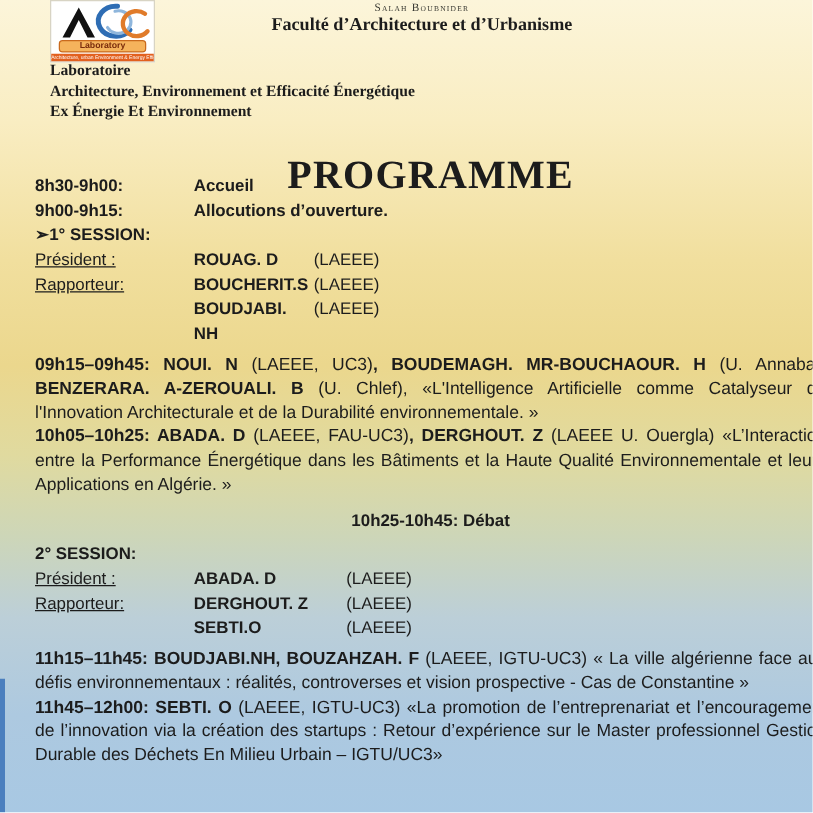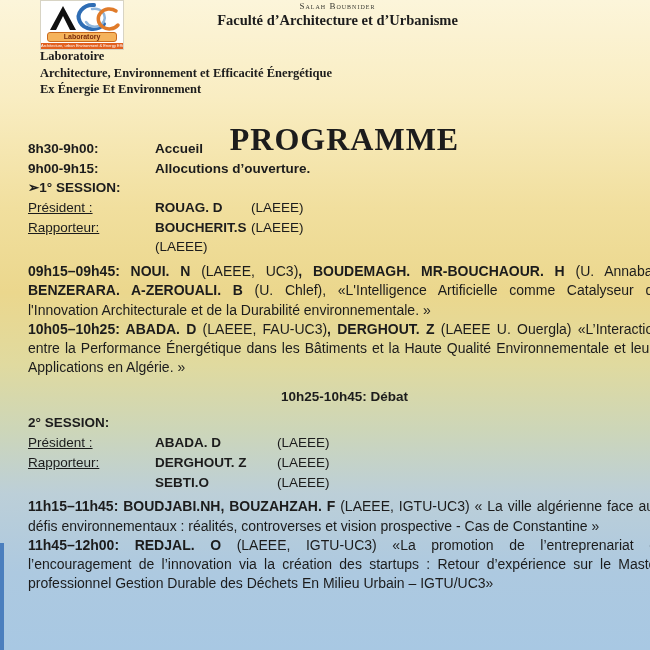--- a/index.html
+++ b/index.html
@@ -100,20 +100,21 @@
     <div class="session-head"><span>➢</span><span>1° SESSION:</span></div>
 
     <div class="roles s1">
       <div class="role">Président :</div>
       <div class="rname">ROUAG. D</div>
       <div>(LAEEE)</div>
       <div class="role">Rapporteur:</div>
       <div class="rname">BOUCHERIT.S</div>
       <div>(LAEEE)</div>
       <div></div>
+      <div class="rname">BOUDJABI. NH</div>
       <div>(LAEEE)</div>
     </div>
 
     <div class="talks">
       <p><span class="b">09h15–09h45: NOUI. N </span><span class="r">(LAEEE, UC3)</span><span class="b">, BOUDEMAGH. MR-BOUCHAOUR. H </span><span class="r">(U. Annaba), </span><span class="b">BENZERARA. A-ZEROUALI. B </span><span class="r">(U. Chlef), «L'Intelligence Artificielle comme Catalyseur de l'Innovation Architecturale et de la Durabilité environnementale. »</span></p>
       <p><span class="b">10h05–10h25: ABADA. D </span><span class="r">(LAEEE, FAU-UC3)</span><span class="b">, DERGHOUT. Z </span><span class="r">(LAEEE U. Ouergla) «L’Interaction entre la Performance Énergétique dans les Bâtiments et la Haute Qualité Environnementale et leurs Applications en Algérie. »</span></p>
     </div>
 
     <div class="center-line mt10">10h25-10h45: Débat</div>
 
@@ -126,17 +127,17 @@
       <div class="role">Rapporteur:</div>
       <div class="rname">DERGHOUT. Z</div>
       <div>(LAEEE)</div>
       <div></div>
       <div class="rname">SEBTI.O</div>
       <div>(LAEEE)</div>
     </div>
 
     <div class="talks">
       <p><span class="b">11h15–11h45: BOUDJABI.NH, BOUZAHZAH. F </span><span class="r">(LAEEE, IGTU-UC3)  « La ville algérienne face aux défis environnementaux : réalités, controverses et vision prospective - Cas de Constantine »</span></p>
-      <p><span class="b">11h45–12h00: REDJAL. O </span><span class="r">(LAEEE, IGTU-UC3) «La promotion de l’entreprenariat et l’encouragement de l’innovation via la création des startups : Retour d’expérience sur le Master professionnel Gestion Durable des Déchets En Milieu Urbain – IGTU/UC3»</span></p>
+      <p><span class="b">11h45–12h00: SEBTI. O </span><span class="r">(LAEEE, IGTU-UC3) «La promotion de l’entreprenariat et l’encouragement de l’innovation via la création des startups : Retour d’expérience sur le Master professionnel Gestion Durable des Déchets En Milieu Urbain – IGTU/UC3»</span></p>
     </div>
 
   </div>
 </div>
 
 </body></html>

